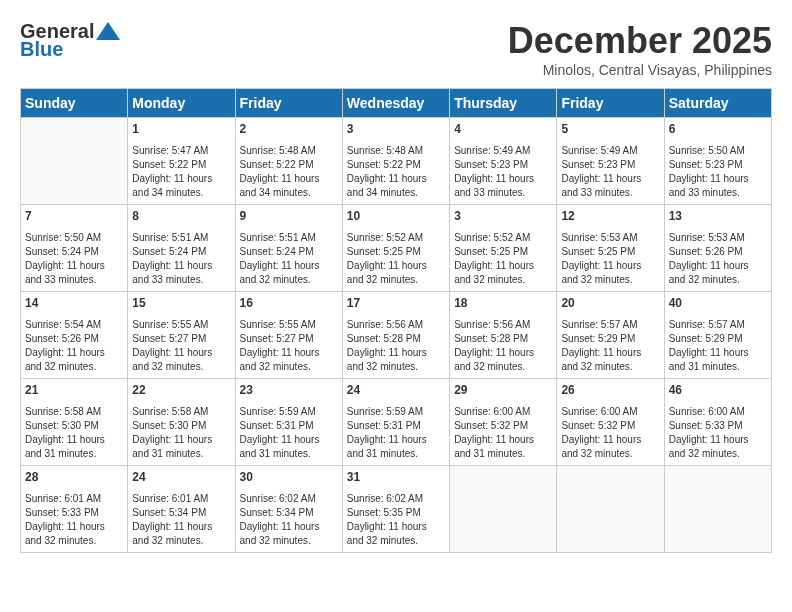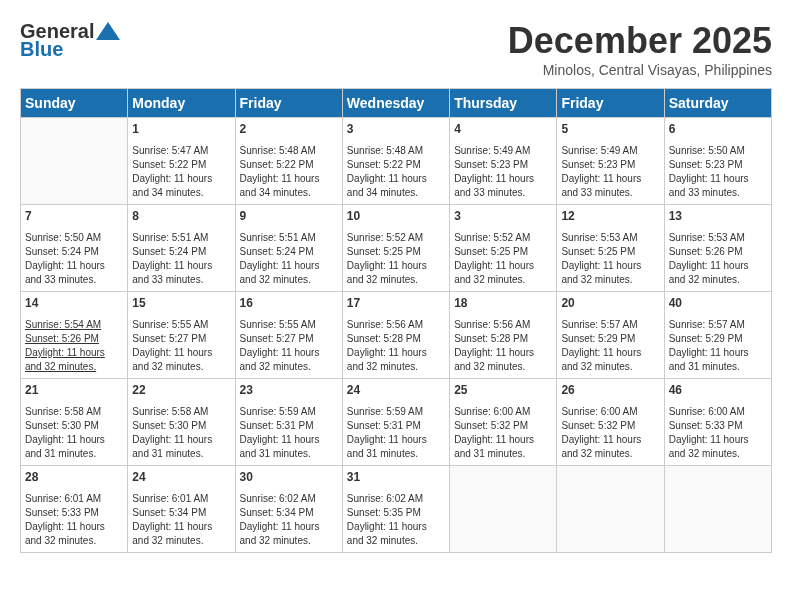--- a/index.html
+++ b/index.html
@@ -205,21 +205,21 @@
           <span class="day-num">13</span>
           <div class="day-info" style="white-space: pre-line;">Sunrise: 5:53 AM
 Sunset: 5:26 PM
 Daylight: 11 hours
 and 32 minutes.</div>
         </td>
       </tr>
       <tr>
         <td>
           <span class="day-num">14</span>
-          <div class="day-info" style="white-space: pre-line; text-decoration: underline;">Sunrise: 5:54 AM
+          <div class="day-info" style="white-space: pre-line;">Sunrise: 5:54 AM
 Sunset: 5:26 PM
 Daylight: 11 hours
 and 32 minutes.</div>
         </td>
         <td>
           <span class="day-num">15</span>
           <div class="day-info" style="white-space: pre-line;">Sunrise: 5:55 AM
 Sunset: 5:27 PM
 Daylight: 11 hours
 and 32 minutes.</div>
@@ -283,21 +283,21 @@
 and 31 minutes.</div>
         </td>
         <td>
           <span class="day-num">24</span>
           <div class="day-info" style="white-space: pre-line;">Sunrise: 5:59 AM
 Sunset: 5:31 PM
 Daylight: 11 hours
 and 31 minutes.</div>
         </td>
         <td>
-          <span class="day-num">25</span>
+          <span class="day-num">29</span>
           <div class="day-info" style="white-space: pre-line;">Sunrise: 6:00 AM
 Sunset: 5:32 PM
 Daylight: 11 hours
 and 31 minutes.</div>
         </td>
         <td>
           <span class="day-num">26</span>
           <div class="day-info" style="white-space: pre-line;">Sunrise: 6:00 AM
 Sunset: 5:32 PM
 Daylight: 11 hours

